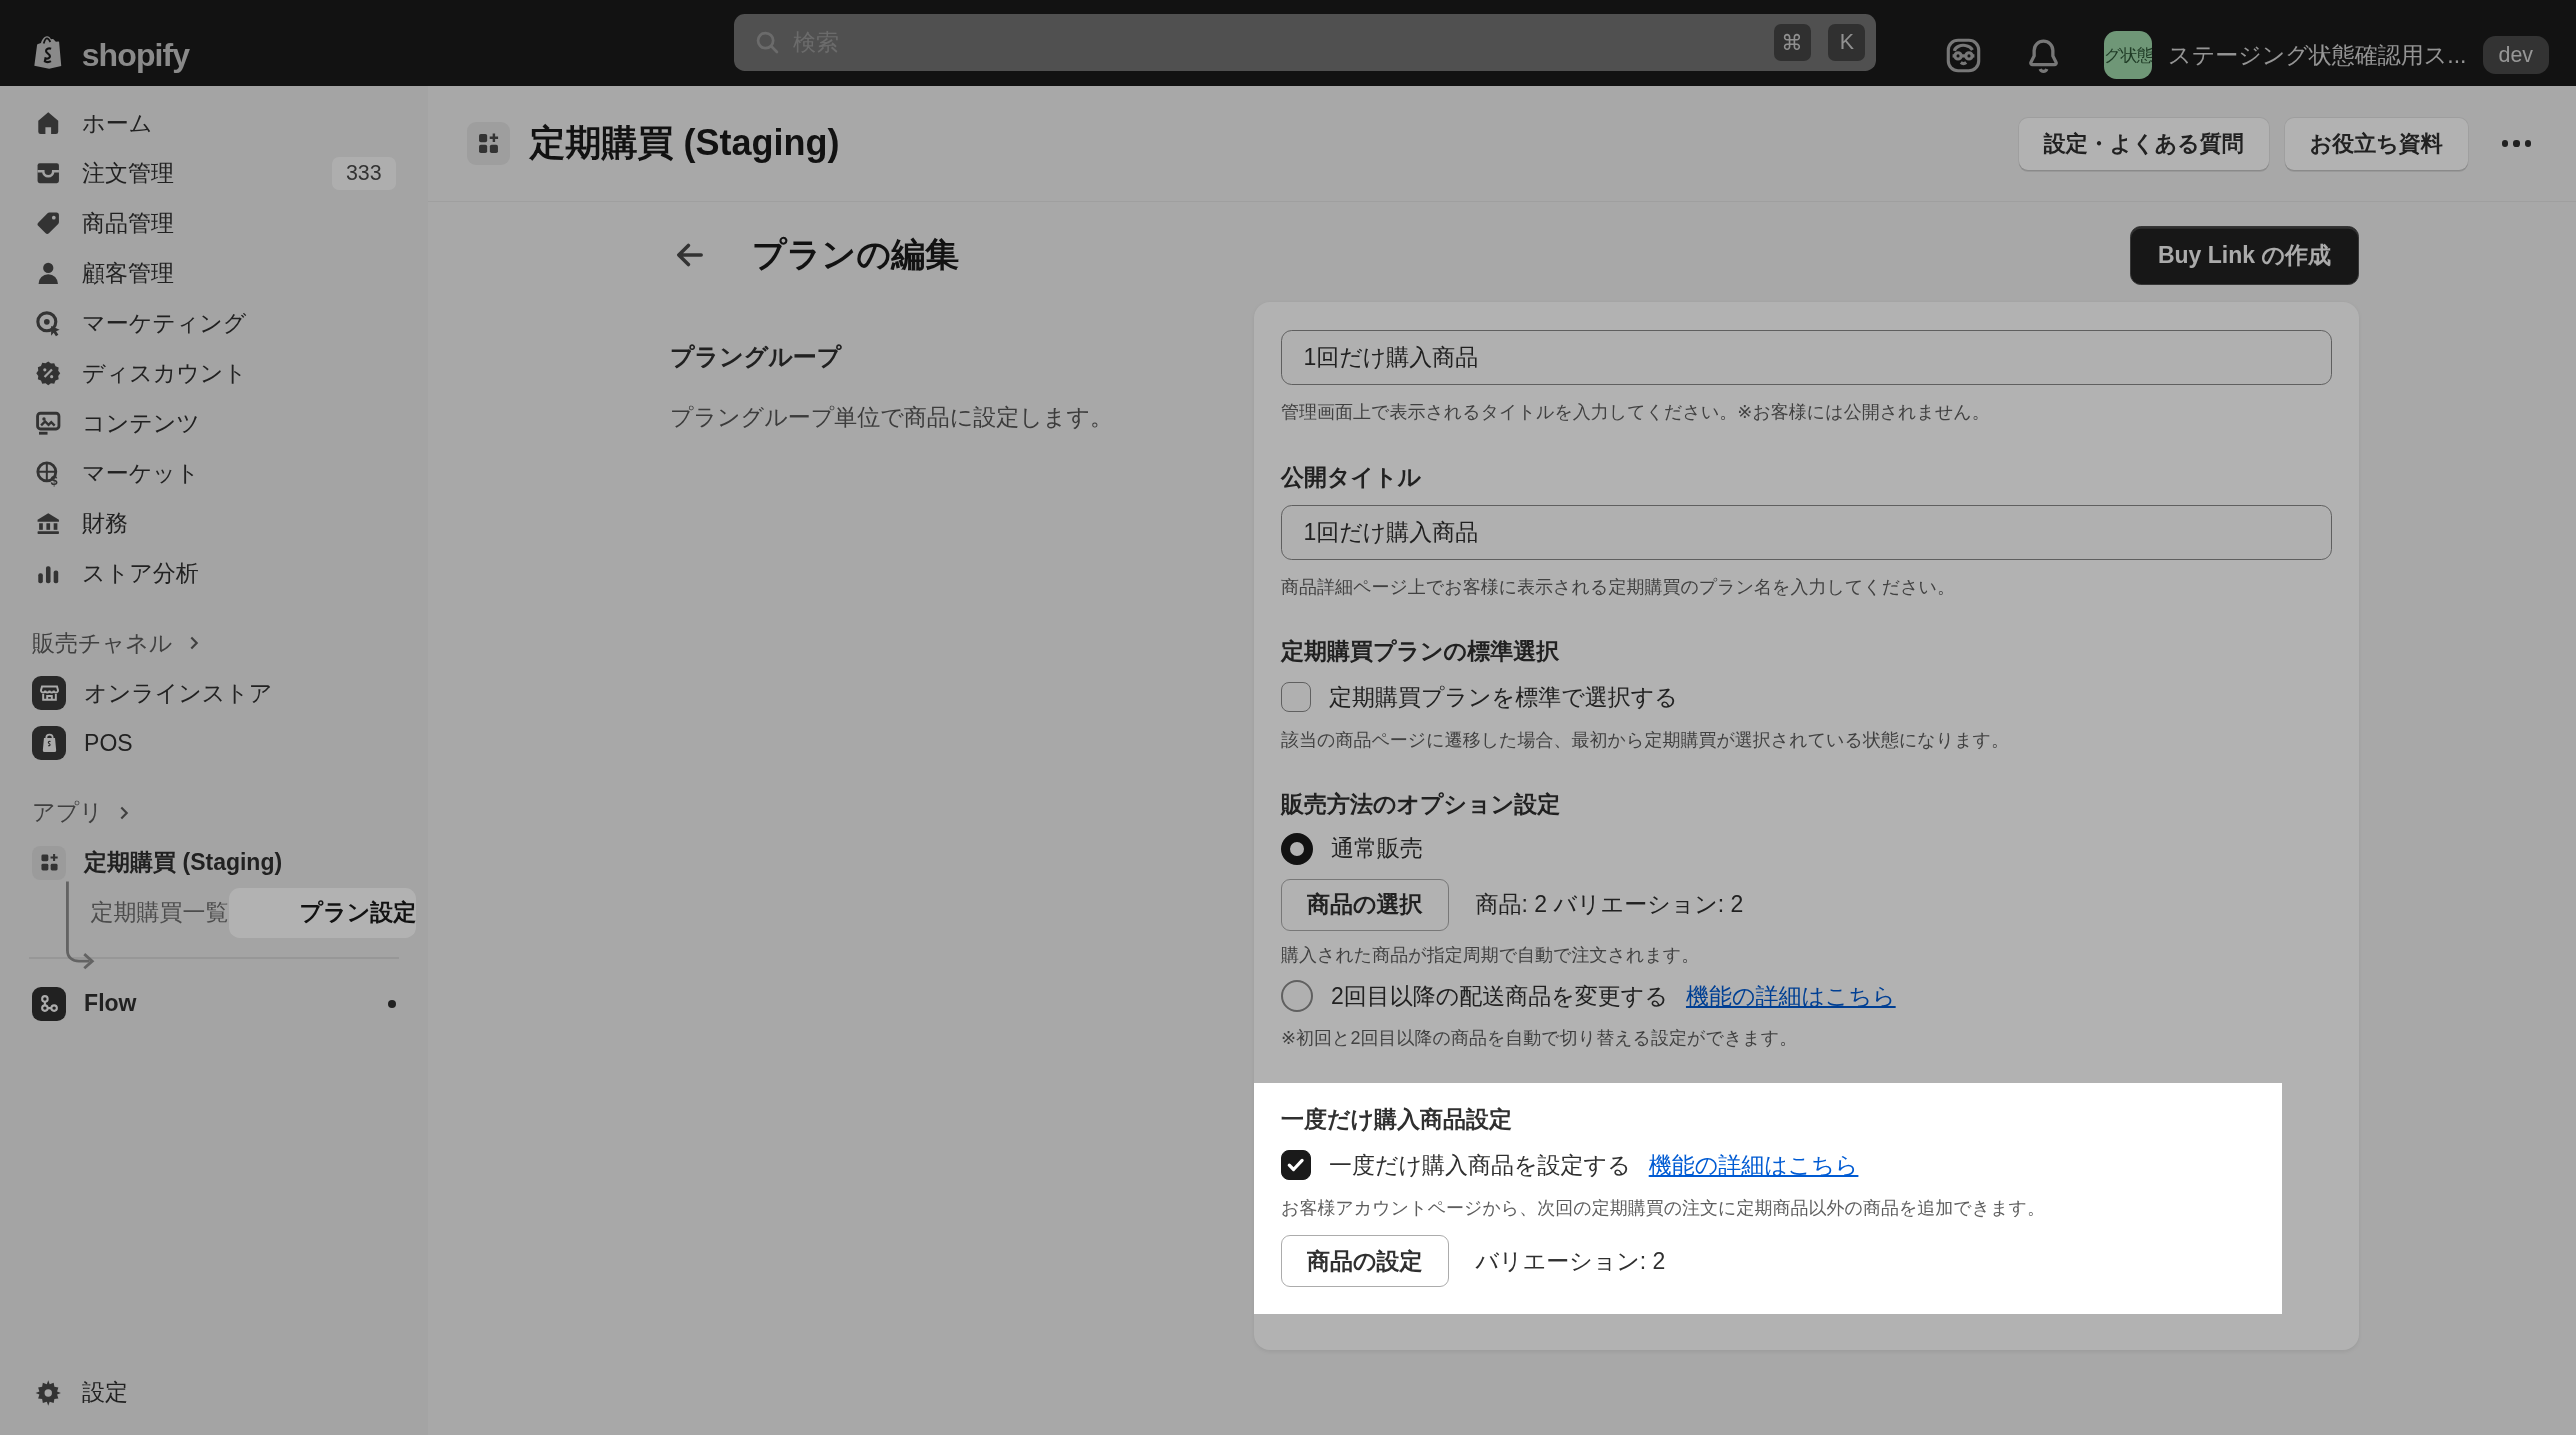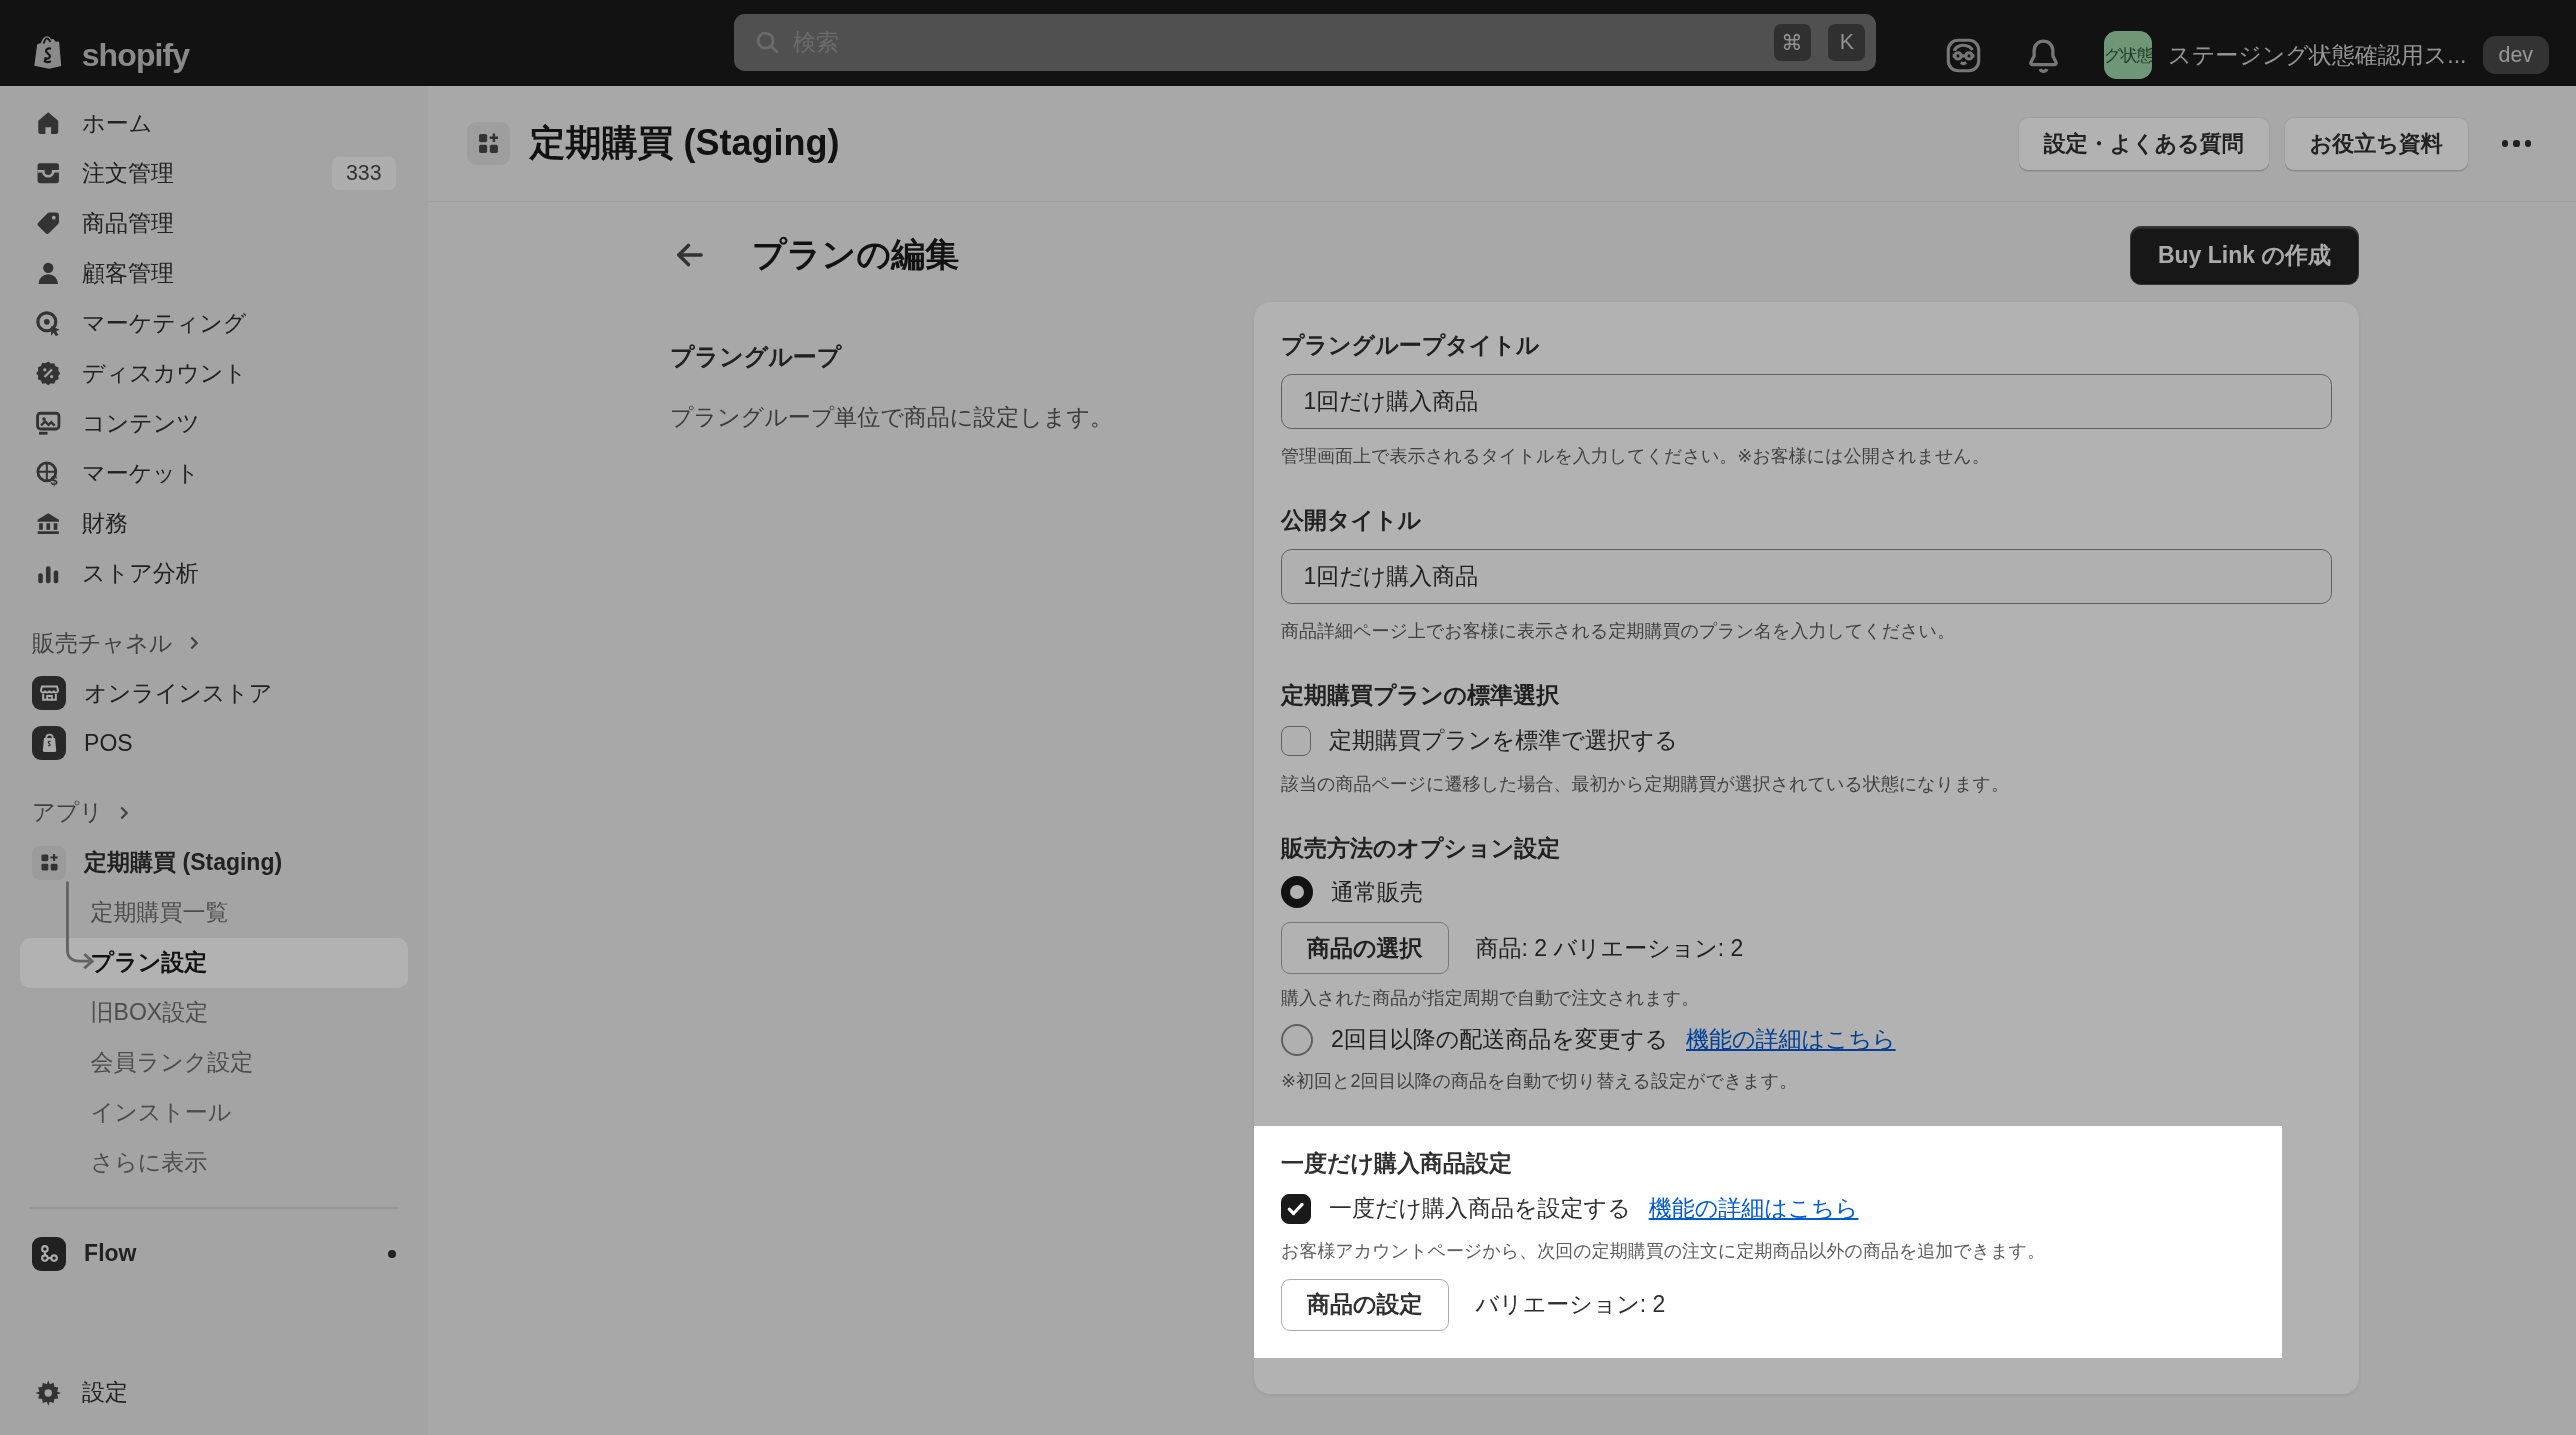--- a/index.html
+++ b/index.html
@@ -42,21 +42,21 @@
   .section-head { height:50px; display:flex; align-items:center; gap:12.5px; padding:0 12.5px;
     color:#5c5c5c; font-size:23px; margin-top:19.6px; flex:none;text-align:right; }
   .section-head svg { width:18px; height:18px; }
   .chip-ico { width:34px; height:34px; border-radius:9px; background:#3a3a3a; color:#f5f5f5;
     display:flex; align-items:center; justify-content:center; flex:none; }
   .chip-ico svg { width:23px; height:23px; }
   .app-ico { width:34px; height:34px; border-radius:8px; background:#dfdfdf; color:#4a4a4a;
     display:flex; align-items:center; justify-content:center; flex:none; }
   .app-ico svg { width:23px; height:23px; }
   .bold { font-weight:700; }
-  .subnav { position:relative; display:flex; flex-direction:column; }
+  .subnav { position:relative; display:flex; }
   .sub-item { height:50px; display:flex; align-items:center; border-radius:10.7px;
     padding-left:71px; font-size:23px; color:#6e6e6e; flex:none; }
   .sub-item.selected { background:#ffffff; color:#1a1a1a; font-weight:700; padding-left:71px; }
   .connector { position:absolute; left:43px; top:-7.1px; width:39px; height:93px; color:#8f8f8f; }
   .side-divider { height:1.8px; background:#d8d8d8; margin:19.6px 9px; flex:none; }
   .dot-indicator { margin-left:auto; width:8px; height:8px; border-radius:50%; background:#303030; }
   .settings-row { margin-top:auto; }
 
   
   .main { position:absolute; left:428px; top:86px; right:0; bottom:0; background:#f1f1f1; }
@@ -420,21 +420,20 @@
       <div class="form-row">
 
         <div class="left-col">
           <div class="left-title">プラングループ</div>
           <div class="left-desc">プラングループ単位で商品に設定します。</div>
         </div>
 
         <div class="card">
 
           <div class="block">
-            <div class="field-label">プラングループタイトル</div>
             <input class="text-input" type="text" value="1回だけ購入商品" style="">
             <div class="help">管理画面上で表示されるタイトルを入力してください。※お客様には公開されません。</div>
           </div>
 
           <div class="block">
             <div class="field-label">公開タイトル</div>
             <input class="text-input" type="text" value="1回だけ購入商品" style="">
             <div class="help">商品詳細ページ上でお客様に表示される定期購買のプラン名を入力してください。</div>
           </div>
 

